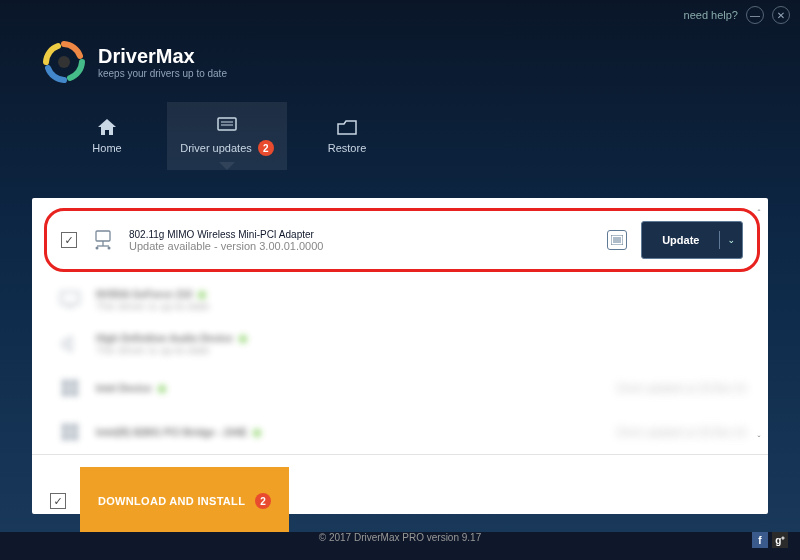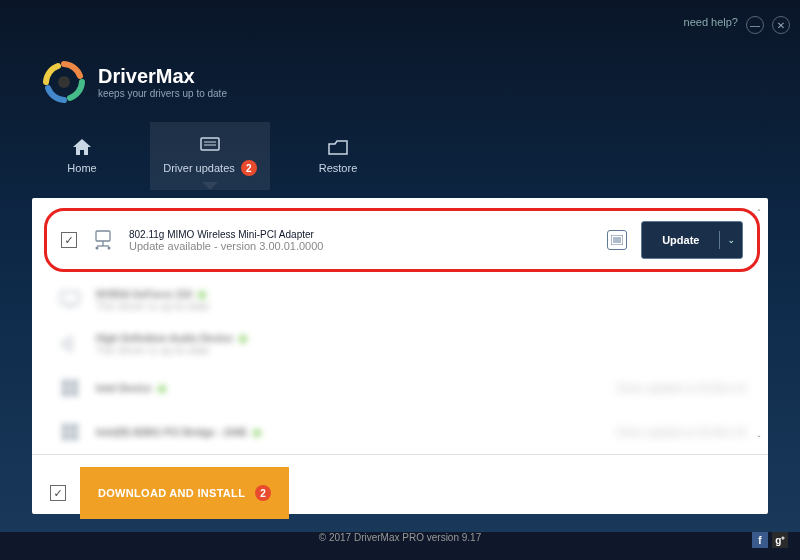--- a/index.html
+++ b/index.html
@@ -1,26 +1,26 @@
 <!DOCTYPE html>
 <html><head>
 <meta charset="utf-8">
 <style>
 *{margin:0;padding:0;box-sizing:border-box;font-family:"Segoe UI",Arial,sans-serif}
 body{width:800px;height:560px;background:linear-gradient(180deg,#0a1628 0%,#0d2847 45%,#1a3a5c 100%);overflow:hidden;position:relative}
-.titlebar{display:flex;justify-content:flex-end;padding:16px 10px;gap:8px}
+.titlebar{display:flex;justify-content:flex-end;align-items:center;padding:6px 10px;gap:8px}
 .help-link{color:#8aa;font-size:11px;cursor:pointer}
 .winbtn{width:18px;height:18px;border:1px solid #567;border-radius:50%;display:flex;align-items:center;justify-content:center;color:#9ab;font-size:10px;cursor:pointer}
 .logo-area{display:flex;align-items:center;gap:12px;padding:10px 42px 18px}
 .logo-icon{width:44px;height:44px;position:relative}
 .logo-icon svg{width:44px;height:44px}
 .logo-text{color:#fff}
 .logo-title{font-size:20px;font-weight:700}
 .logo-sub{font-size:10px;color:#8fa3b8}
-.tabs{display:flex;padding:0 22px;gap:8px}
+.tabs{display:flex;padding:0 47px;gap:0}
 .tab{flex:0 0 auto;width:120px;height:68px;display:flex;flex-direction:column;align-items:center;justify-content:center;gap:6px;color:#c9d6e4;font-size:11px;cursor:pointer;position:relative}
 .tab .ticon{width:20px;height:18px;display:flex;align-items:center;justify-content:center}
 .tab.active{background:rgba(255,255,255,0.08)}
 .tab.active::after{content:"";position:absolute;bottom:-8px;left:50%;transform:translateX(-50%);border:8px solid transparent;border-top-color:rgba(255,255,255,0.08)}
 .tab-label{display:flex;align-items:center;gap:6px}
 .badge{background:#e84b2e;color:#fff;border-radius:50%;width:16px;height:16px;display:flex;align-items:center;justify-content:center;font-size:10px;font-weight:bold}
 .panel{position:absolute;left:32px;right:32px;top:198px;bottom:46px;background:#fff;border-radius:2px;display:flex;flex-direction:column}
 .list{flex:1;position:relative;padding:10px 14px 0 18px}
 .scrollbar{position:absolute;right:2px;top:10px;bottom:10px;width:14px;display:flex;flex-direction:column;align-items:center;justify-content:space-between;color:#888;font-size:9px}
 .row{display:flex;align-items:center;gap:14px;padding:10px 8px;position:relative}
@@ -32,21 +32,21 @@
 .rowsub{font-size:11px;color:#888}
 .blurred{filter:blur(3px);opacity:0.65}
 .blurred .rowtitle{color:#333;font-weight:600}
 .dot{width:8px;height:8px;border-radius:50%;background:#6cc740;display:inline-block;margin-left:6px;vertical-align:middle}
 .rightmeta{font-size:10px;color:#999;filter:blur(3px)}
 .detailbtn{width:20px;height:20px;border:1px solid #5e7a96;border-radius:3px;display:flex;align-items:center;justify-content:center;color:#5e7a96;cursor:pointer;font-size:10px}
 .updatebtn{display:flex;align-items:center;background:#1a2f4a;border:1px solid #5e7a96;border-radius:3px;overflow:hidden;cursor:pointer}
 .updatebtn .lbl{color:#fff;font-size:11px;padding:12px 20px;font-weight:600}
 .updatebtn .dd{border-left:1px solid #5e7a96;padding:4px 7px;color:#cfe;font-size:9px}
 .bottombar{border-top:1px solid #e3e3e3;padding:12px 18px;display:flex;align-items:center;gap:14px}
-.dlbtn{background:#f0a024;color:#fff;font-size:11px;font-weight:600;padding:18px 18px;display:flex;align-items:center;gap:10px;cursor:pointer;letter-spacing:0.3px}
+.dlbtn{background:#f0a024;color:#fff;font-size:11px;font-weight:600;padding:26px 18px;display:flex;align-items:center;gap:10px;cursor:pointer;letter-spacing:0.3px}
 .footer{position:absolute;left:0;right:0;bottom:0;height:28px;background:#0f172a;display:flex;align-items:flex-start;justify-content:center;font-size:10px;color:#999;gap:10px}
 .social{display:flex;gap:4px;position:absolute;right:12px}
 .social .s{width:16px;height:16px;background:#3b5a8c;color:#fff;display:flex;align-items:center;justify-content:center;font-size:10px;font-weight:bold}
 </style>
 </head>
 <body>
 
 <div class="titlebar">
   <span class="help-link">need help?</span>
   <div class="winbtn">—</div>

